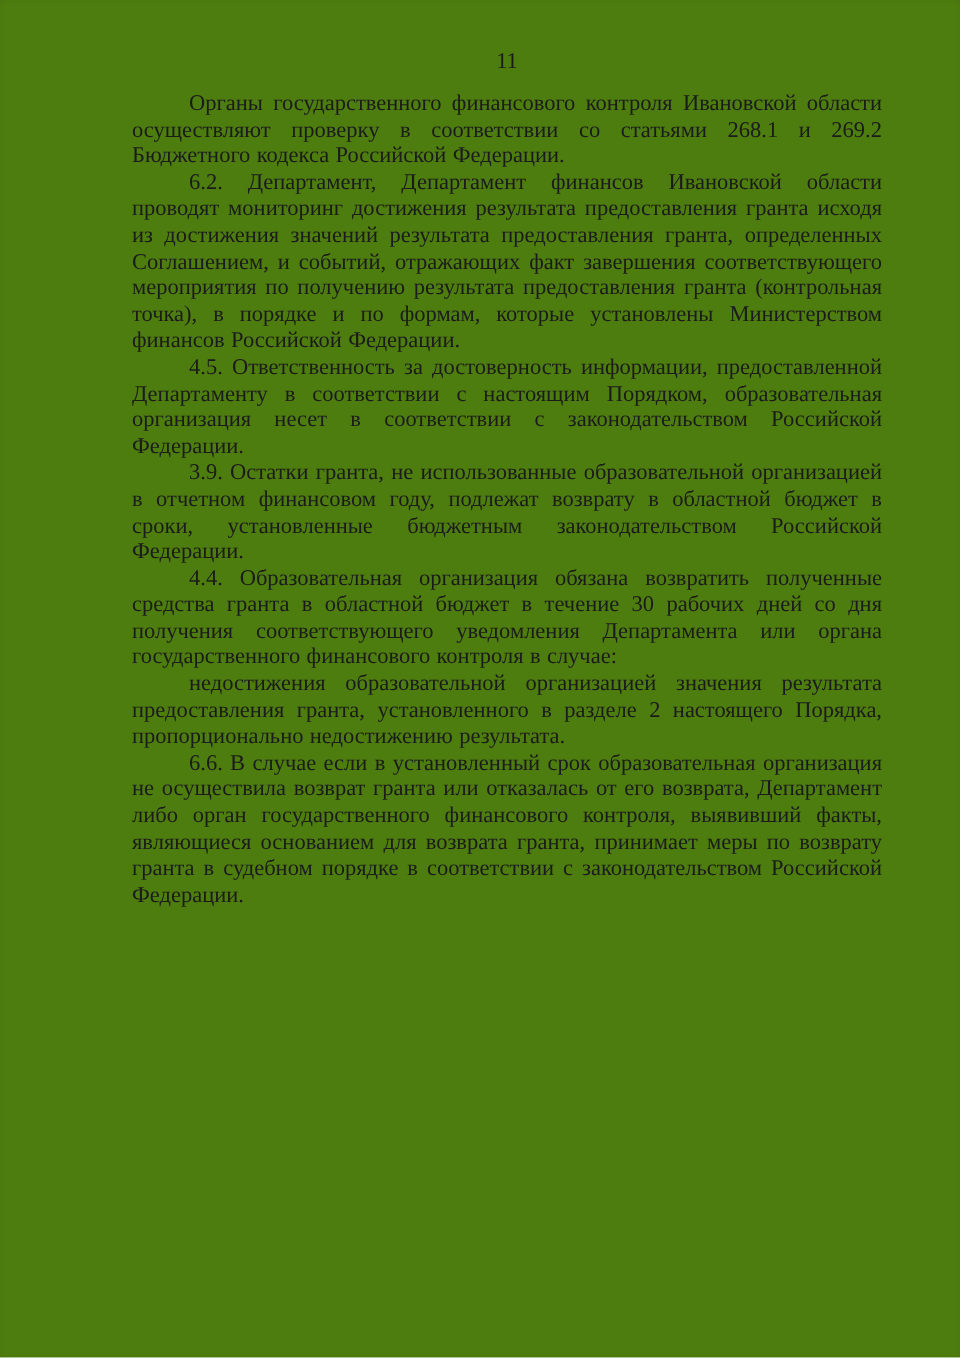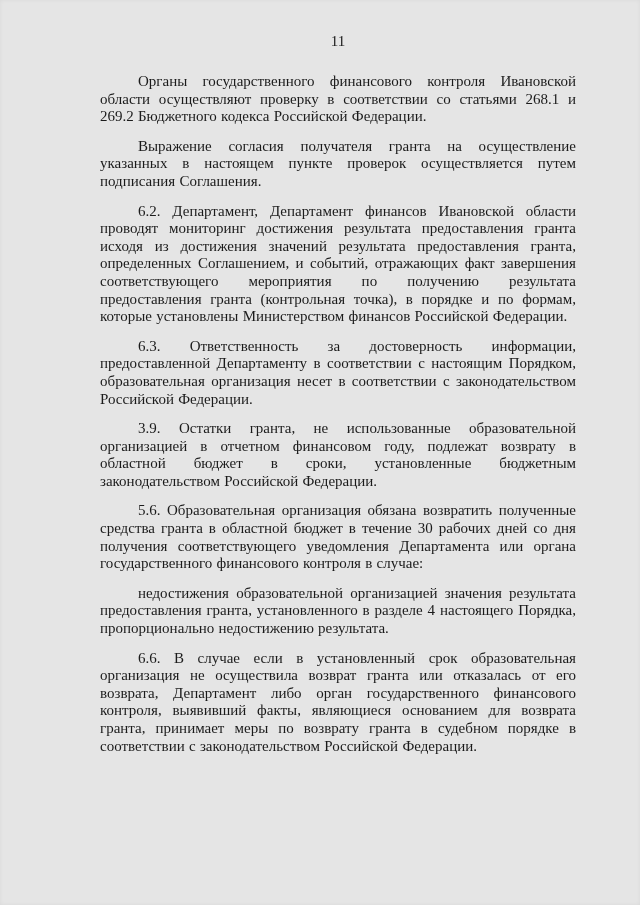--- a/index.html
+++ b/index.html
@@ -4,21 +4,21 @@
 <style>
   html, body {
     margin: 0;
     padding: 0;
     background: #ffffff;
   }
   .page {
     position: relative;
     width: 640px;
     height: 905px;
-    background: #e5e5e5;
+    background: #4d7c0f;
     font-family: "Liberation Serif", serif;
     color: #1b1b1b;
     overflow: hidden;
     box-shadow: inset 0 0 4px rgba(0,0,0,0.05);
   }
   .page-number {
     position: absolute;
     top: 33px;
     left: 88px;
     width: 500px;
@@ -26,37 +26,36 @@
     font-size: 15px;
     line-height: 17px;
   }
   .content {
     position: absolute;
     top: 61px;
     left: 88px;
     width: 500px;
   }
   .para {
-    margin: 12px;
+    margin: 0;
     padding: 0;
     font-size: 15px;
     line-height: 17.6px;
     text-align: justify;
     text-indent: 38px;
     word-spacing: 0.5px;
   }
 </style>
 </head>
 <body>
 
 <div class="page">
   <div class="page-number">11</div>
   <div class="content">
       <p class="para">Органы государственного финансового контроля Ивановской области осуществляют проверку в соответствии со статьями 268.1 и 269.2 Бюджетного кодекса Российской Федерации.</p>
-      <p class="para">Выражение согласия получателя гранта на осуществление указанных в настоящем пункте проверок осуществляется путем подписания Соглашения.</p>
       <p class="para">6.2. Департамент, Департамент финансов Ивановской области проводят мониторинг достижения результата предоставления гранта исходя из достижения значений результата предоставления гранта, определенных Соглашением, и событий, отражающих факт завершения соответствующего мероприятия по получению результата предоставления гранта (контрольная точка), в порядке и по формам, которые установлены Министерством финансов Российской Федерации.</p>
-      <p class="para">6.3. Ответственность за достоверность информации, предоставленной Департаменту в соответствии с настоящим Порядком, образовательная организация несет в соответствии с законодательством Российской Федерации.</p>
+      <p class="para">4.5. Ответственность за достоверность информации, предоставленной Департаменту в соответствии с настоящим Порядком, образовательная организация несет в соответствии с законодательством Российской Федерации.</p>
       <p class="para">3.9. Остатки гранта, не использованные образовательной организацией в отчетном финансовом году, подлежат возврату в областной бюджет в сроки, установленные бюджетным законодательством Российской Федерации.</p>
-      <p class="para">5.6. Образовательная организация обязана возвратить полученные средства гранта в областной бюджет в течение 30 рабочих дней со дня получения соответствующего уведомления Департамента или органа государственного финансового контроля в случае:</p>
-      <p class="para">недостижения образовательной организацией значения результата предоставления гранта, установленного в разделе 4 настоящего Порядка, пропорционально недостижению результата.</p>
+      <p class="para">4.4. Образовательная организация обязана возвратить полученные средства гранта в областной бюджет в течение 30 рабочих дней со дня получения соответствующего уведомления Департамента или органа государственного финансового контроля в случае:</p>
+      <p class="para">недостижения образовательной организацией значения результата предоставления гранта, установленного в разделе 2 настоящего Порядка, пропорционально недостижению результата.</p>
       <p class="para">6.6. В случае если в установленный срок образовательная организация не осуществила возврат гранта или отказалась от его возврата, Департамент либо орган государственного финансового контроля, выявивший факты, являющиеся основанием для возврата гранта, принимает меры по возврату гранта в судебном порядке в соответствии с законодательством Российской Федерации.</p>
     </div>
 </div>
 
 </body></html>

